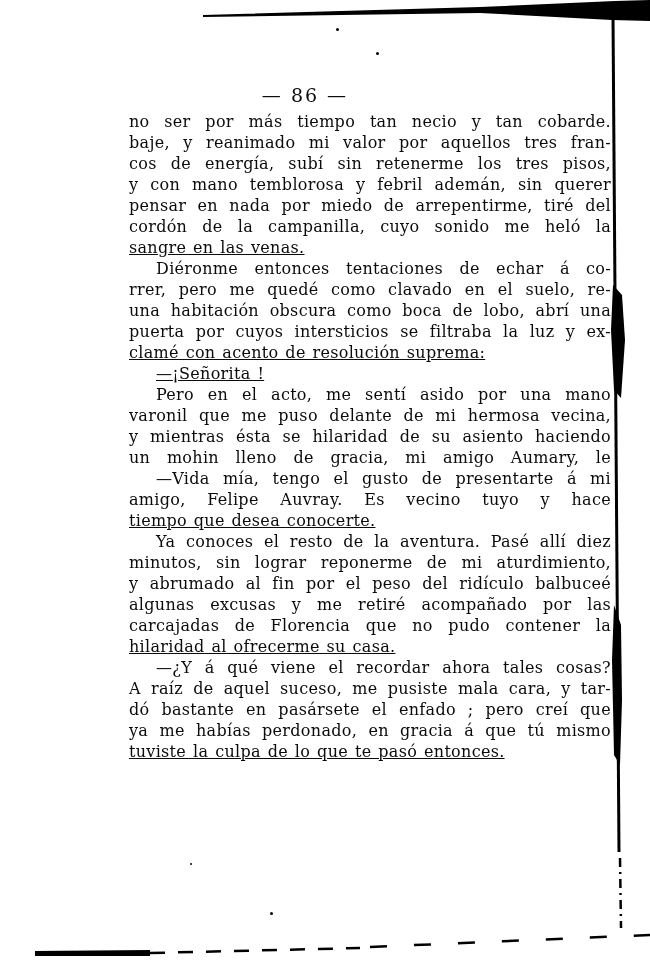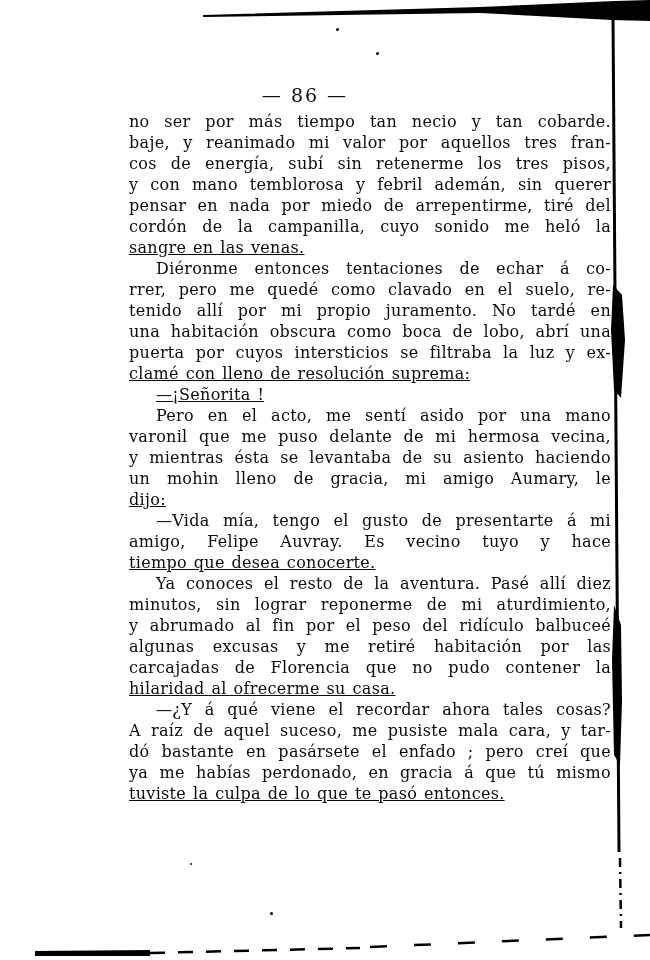--- a/index.html
+++ b/index.html
@@ -98,37 +98,35 @@
   <div class="text-block">
       <div class="line">no ser por más tiempo tan necio y tan cobarde.</div>
       <div class="line">baje, y reanimado mi valor por aquellos tres fran-</div>
       <div class="line">cos de energía, subí sin retenerme los tres pisos,</div>
       <div class="line">y con mano temblorosa y febril ademán, sin querer</div>
       <div class="line">pensar en nada por miedo de arrepentirme, tiré del</div>
       <div class="line">cordón de la campanilla, cuyo sonido me heló la</div>
       <div class="line para-end">sangre en las venas.</div>
       <div class="line indent">Diéronme entonces tentaciones de echar á co-</div>
       <div class="line">rrer, pero me quedé como clavado en el suelo, re-</div>
-      <div class="line">tenido allí por mi propio juramento. No tardé en</div>
       <div class="line">una habitación obscura como boca de lobo, abrí una</div>
       <div class="line">puerta por cuyos intersticios se filtraba la luz y ex-</div>
-      <div class="line para-end">clamé con lleno de resolución suprema:</div>
+      <div class="line para-end">clamé con acento de resolución suprema:</div>
       <div class="line indent para-end">—¡Señorita !</div>
       <div class="line indent">Pero en el acto, me sentí asido por una mano</div>
       <div class="line">varonil que me puso delante de mi hermosa vecina,</div>
-      <div class="line">y mientras ésta se levantaba de su asiento haciendo</div>
+      <div class="line">y mientras ésta se hilaridad de su asiento haciendo</div>
       <div class="line">un mohin lleno de gracia, mi amigo Aumary, le</div>
-      <div class="line para-end">dijo:</div>
       <div class="line indent">—Vida mía, tengo el gusto de presentarte á mi</div>
       <div class="line">amigo, Felipe Auvray. Es vecino tuyo y hace</div>
       <div class="line para-end">tiempo que desea conocerte.</div>
       <div class="line indent">Ya conoces el resto de la aventura. Pasé allí diez</div>
       <div class="line">minutos, sin lograr reponerme de mi aturdimiento,</div>
       <div class="line">y abrumado al fin por el peso del ridículo balbuceé</div>
-      <div class="line">algunas excusas y me retiré habitación por las</div>
+      <div class="line">algunas excusas y me retiré acompañado por las</div>
       <div class="line">carcajadas de Florencia que no pudo contener la</div>
       <div class="line para-end">hilaridad al ofrecerme su casa.</div>
       <div class="line indent">—¿Y á qué viene el recordar ahora tales cosas?</div>
       <div class="line">A raíz de aquel suceso, me pusiste mala cara, y tar-</div>
       <div class="line">dó bastante en pasársete el enfado ; pero creí que</div>
       <div class="line">ya me habías perdonado, en gracia á que tú mismo</div>
       <div class="line para-end">tuviste la culpa de lo que te pasó entonces.</div>
     </div>
 
 </div>

